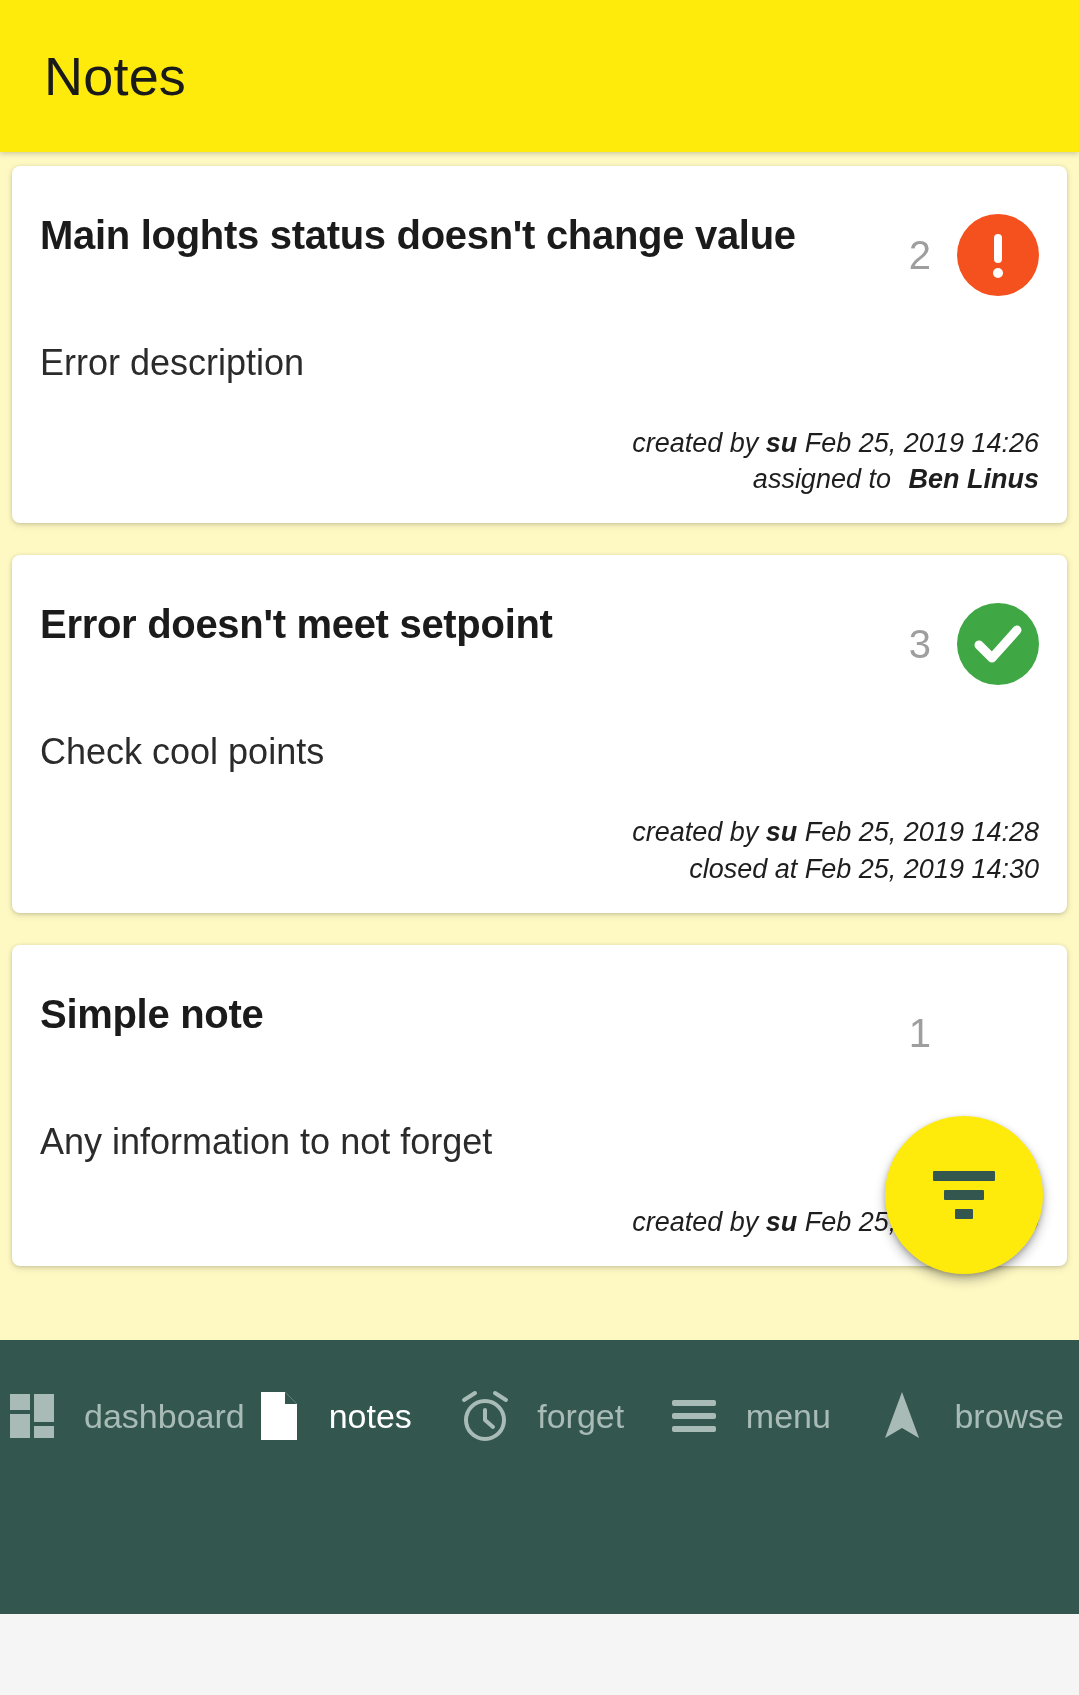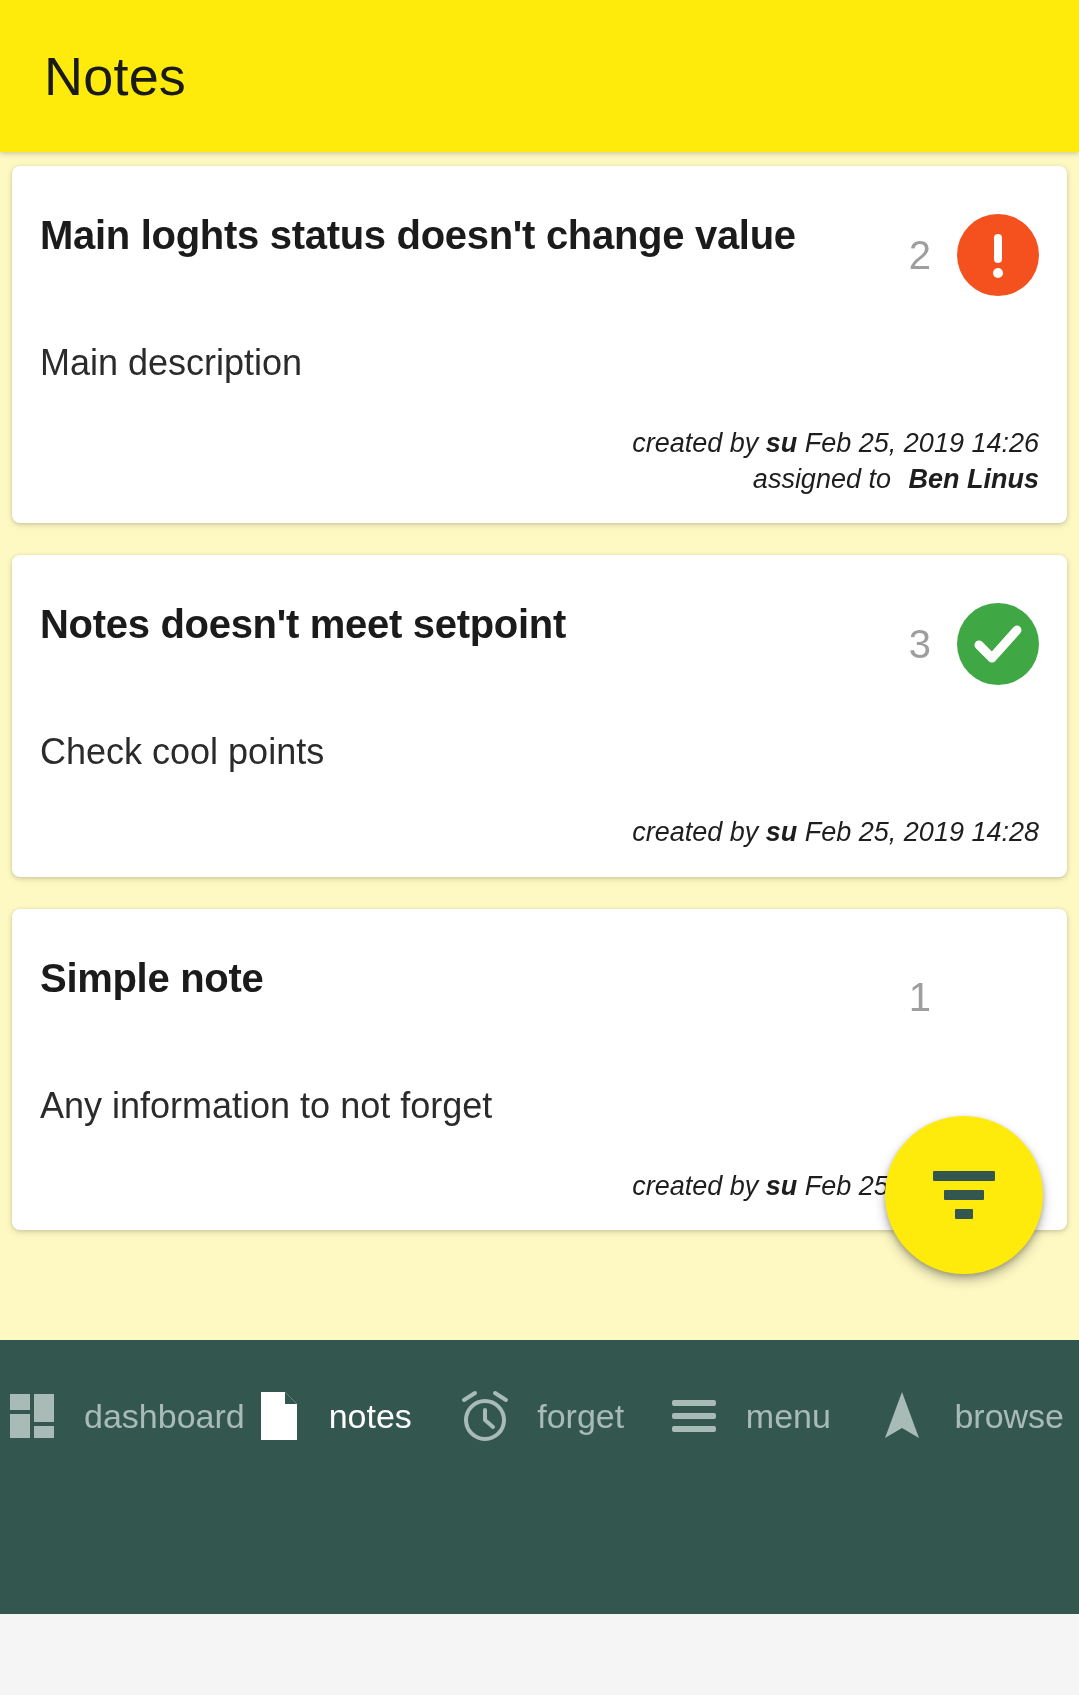--- a/index.html
+++ b/index.html
@@ -119,53 +119,57 @@
         <div class="card-right">
           <div class="card-count">2</div>
           <div class="badge error">
             <svg width="82" height="82" viewBox="0 0 82 82" aria-hidden="true">
               <rect x="37" y="20" width="8" height="29" rx="4" fill="#ffffff"></rect>
               <circle cx="41" cy="59" r="5" fill="#ffffff"></circle>
             </svg>
           </div>
         </div>
       </div>
-      <div class="card-desc">Main description</div>
+      <div class="card-desc">Error description</div>
       <div class="card-meta">
         <div class="meta-line">
           <span>created by</span>
           <span class="strong">su</span>
           <span>Feb 25, 2019 14:26</span>
         </div>
         <div class="meta-line">
           <span>assigned to</span>
           <span class="name">Ben Linus</span>
         </div>
       </div>
     </div>
 
     <div class="card">
       <div class="card-top">
-        <div class="card-title">Notes doesn't meet setpoint</div>
+        <div class="card-title">Error doesn't meet setpoint</div>
         <div class="card-right">
           <div class="card-count">3</div>
           <div class="badge done">
             <svg width="82" height="82" viewBox="0 0 82 82" aria-hidden="true">
               <path d="M22 42 L35 55 L60 27" fill="none" stroke="#ffffff" stroke-width="9" stroke-linecap="round" stroke-linejoin="round"></path>
             </svg>
           </div>
         </div>
       </div>
       <div class="card-desc">Check cool points</div>
       <div class="card-meta">
         <div class="meta-line">
           <span>created by</span>
           <span class="strong">su</span>
           <span>Feb 25, 2019 14:28</span>
         </div>
+        <div class="meta-line">
+          <span>closed at</span>
+          <span>Feb 25, 2019 14:30</span>
+        </div>
       </div>
     </div>
 
     <div class="card">
       <div class="card-top">
         <div class="card-title">Simple note</div>
         <div class="card-right">
           <div class="card-count">1</div>
           <div class="badge none"></div>
         </div>

